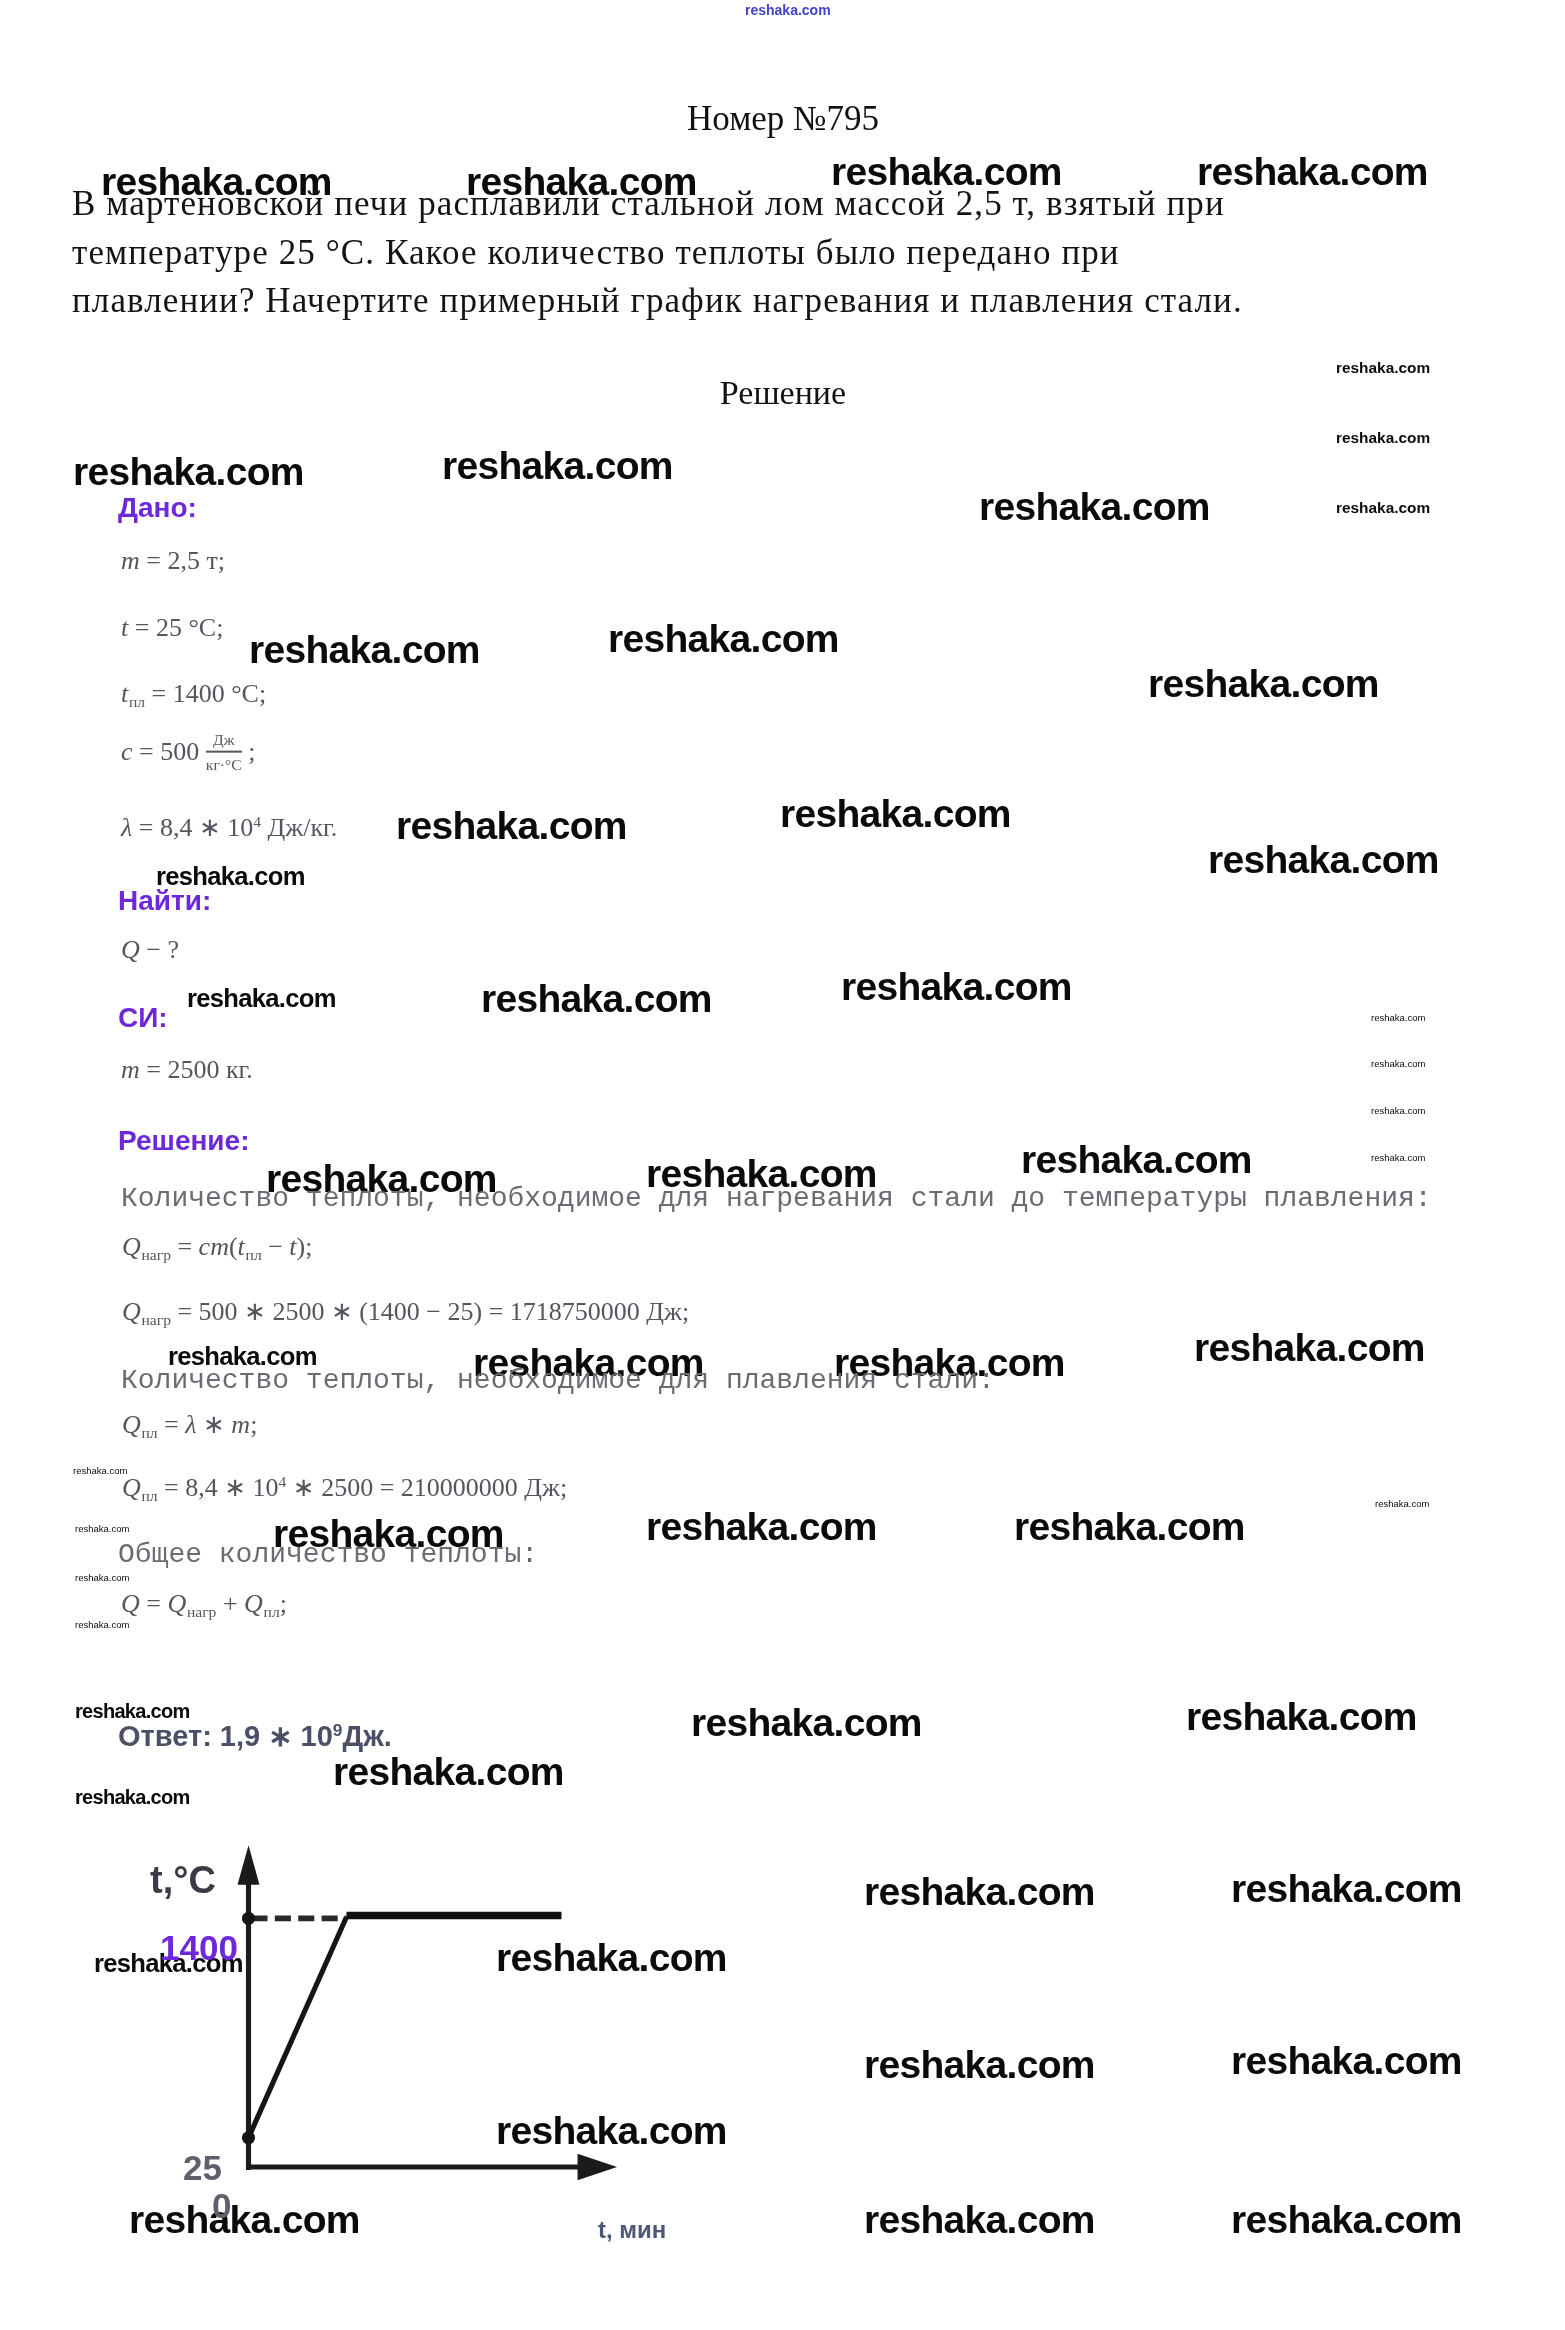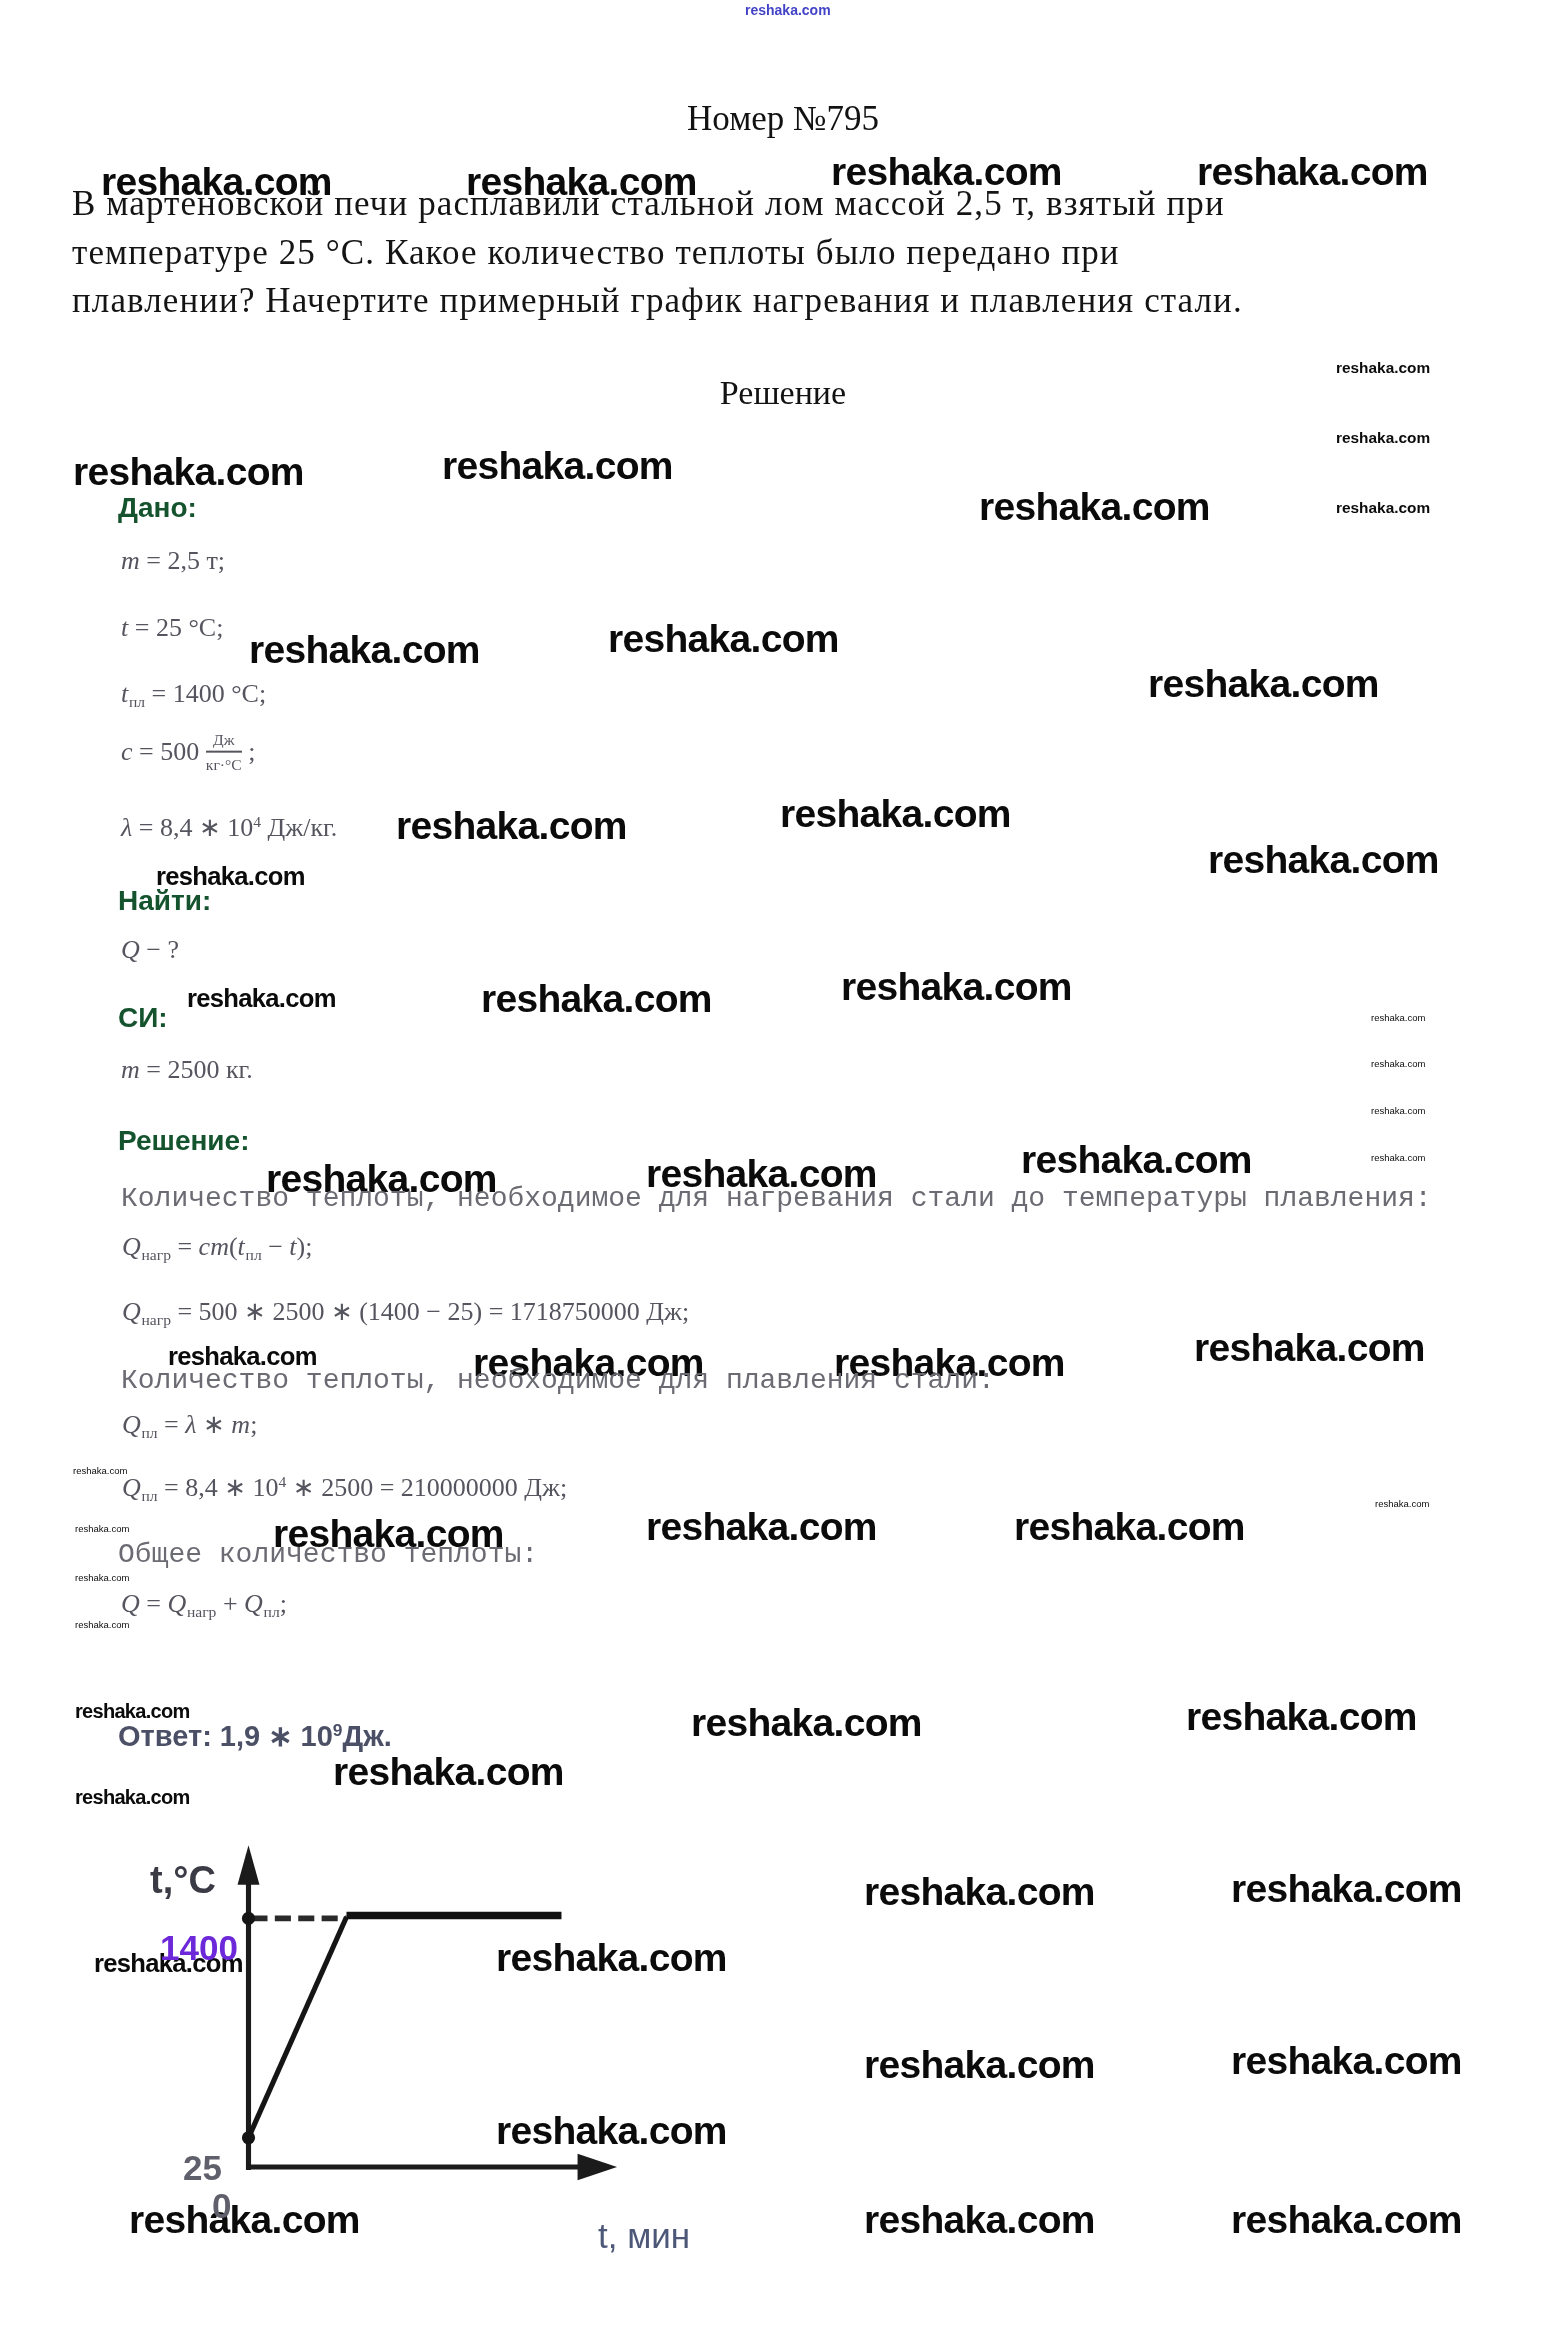--- a/index.html
+++ b/index.html
@@ -15,42 +15,42 @@
   .wm-xs{font-size:9.5px;letter-spacing:0;font-weight:400;}
   .wm-top{font-size:14px;letter-spacing:0;color:#4343c8;font-weight:600;}
   
   .title{position:absolute;left:0;top:99px;width:1566px;text-align:center;
          font-family:"Liberation Serif",serif;font-size:35px;color:#121212;}
   .problem-line{position:absolute;left:72px;font-family:"Liberation Serif",serif;
          font-size:35px;letter-spacing:1.1px;color:#141414;white-space:nowrap;}
   .solution-heading{position:absolute;left:0;top:374px;width:1566px;text-align:center;
          font-family:"Liberation Serif",serif;font-size:34px;color:#121212;}
   
-  .sec-label{position:absolute;font-weight:700;font-size:28px;color:#14532d;white-space:nowrap;}
+  .sec-label{position:absolute;font-weight:700;font-size:28px;color:#6d28d9;white-space:nowrap;}
   .desc{position:absolute;font-size:28px;color:#6b6b73;white-space:nowrap;font-family:Liberation Mono, monospace;}
   .formula{position:absolute;font-family:"Liberation Serif",serif;font-size:26px;
            color:#55555f;white-space:nowrap;}
   .formula i{font-style:italic;}
   .formula sub{font-size:.6em;vertical-align:-0.35em;margin-left:0.7px;}
   .formula sup{font-size:.6em;vertical-align:0.55em;}
   .frac{display:inline-block;vertical-align:middle;text-align:center;font-size:.6em;
         line-height:1.1;transform:translateY(-0.15em);}
   .frac .num{display:block;padding:0 7.3px 2.9px;border-bottom:2.2px solid #55555f;}
   .frac .den{display:block;padding-top:2.9px;}
   .answer{position:absolute;font-weight:700;font-size:29px;color:#4b5066;white-space:nowrap;
           font-family:"Liberation Sans",sans-serif;}
   .answer sup{font-size:.6em;vertical-align:0.55em;}
   
   .graph-svg{position:absolute;left:73px;top:1829px;}
   .glabel{position:absolute;white-space:nowrap;line-height:1;margin-top:8px;}
   .g-ylabel{left:150px;top:1853px;font-size:38px;font-weight:700;color:#3b3b46;}
   .g-1400{left:160px;top:1922px;font-size:35px;font-weight:600;color:#6d28d9;}
   .g-25{left:183px;top:2142px;font-size:35px;font-weight:600;color:#60606c;}
   .g-0{left:212px;top:2180px;font-size:35px;font-weight:600;color:#60606c;}
-  .g-xlabel{left:598px;top:2210px;font-size:35px;font-weight:400;color:#4d5878;}
+  .g-xlabel{left:598px;top:2210px;font-size:24px;font-weight:700;color:#4d5878;}
 </style>
 </head>
 <body>
 
 <div class="page">
 
   <div>
       <div class="wm wm-top" style="left: 745px; top: 2.9px;">reshaka.com</div>
       <div class="wm wm-lg" style="left: 101px; top: 162px;">reshaka.com</div>
       <div class="wm wm-lg" style="left: 466px; top: 162px;">reshaka.com</div>

